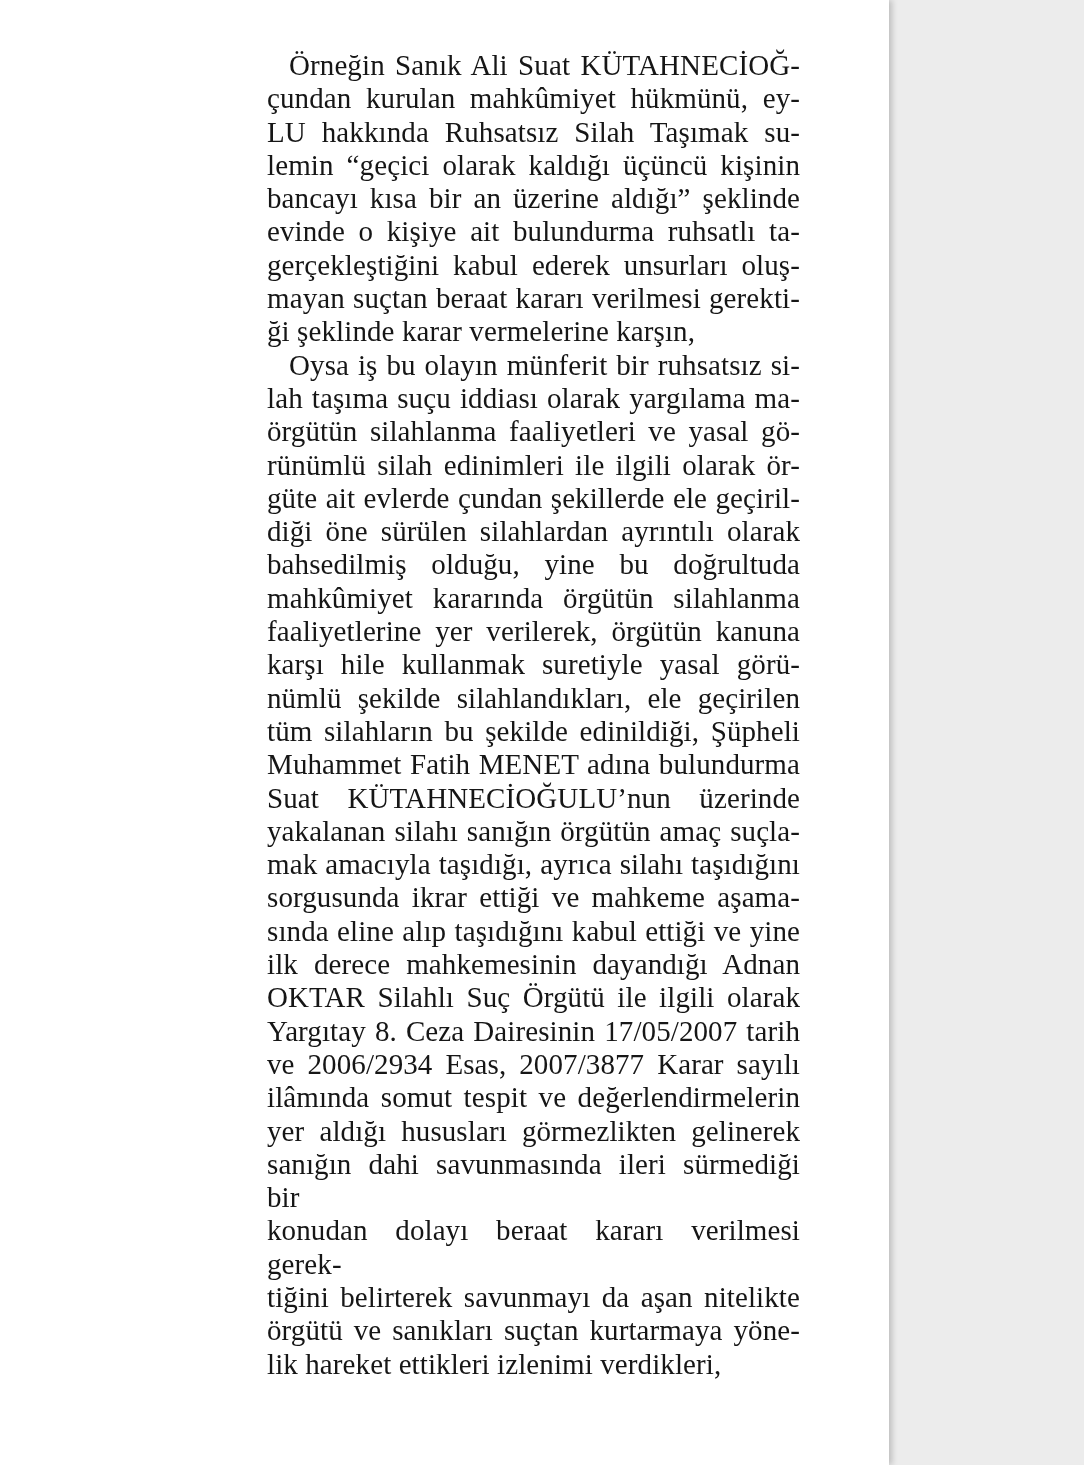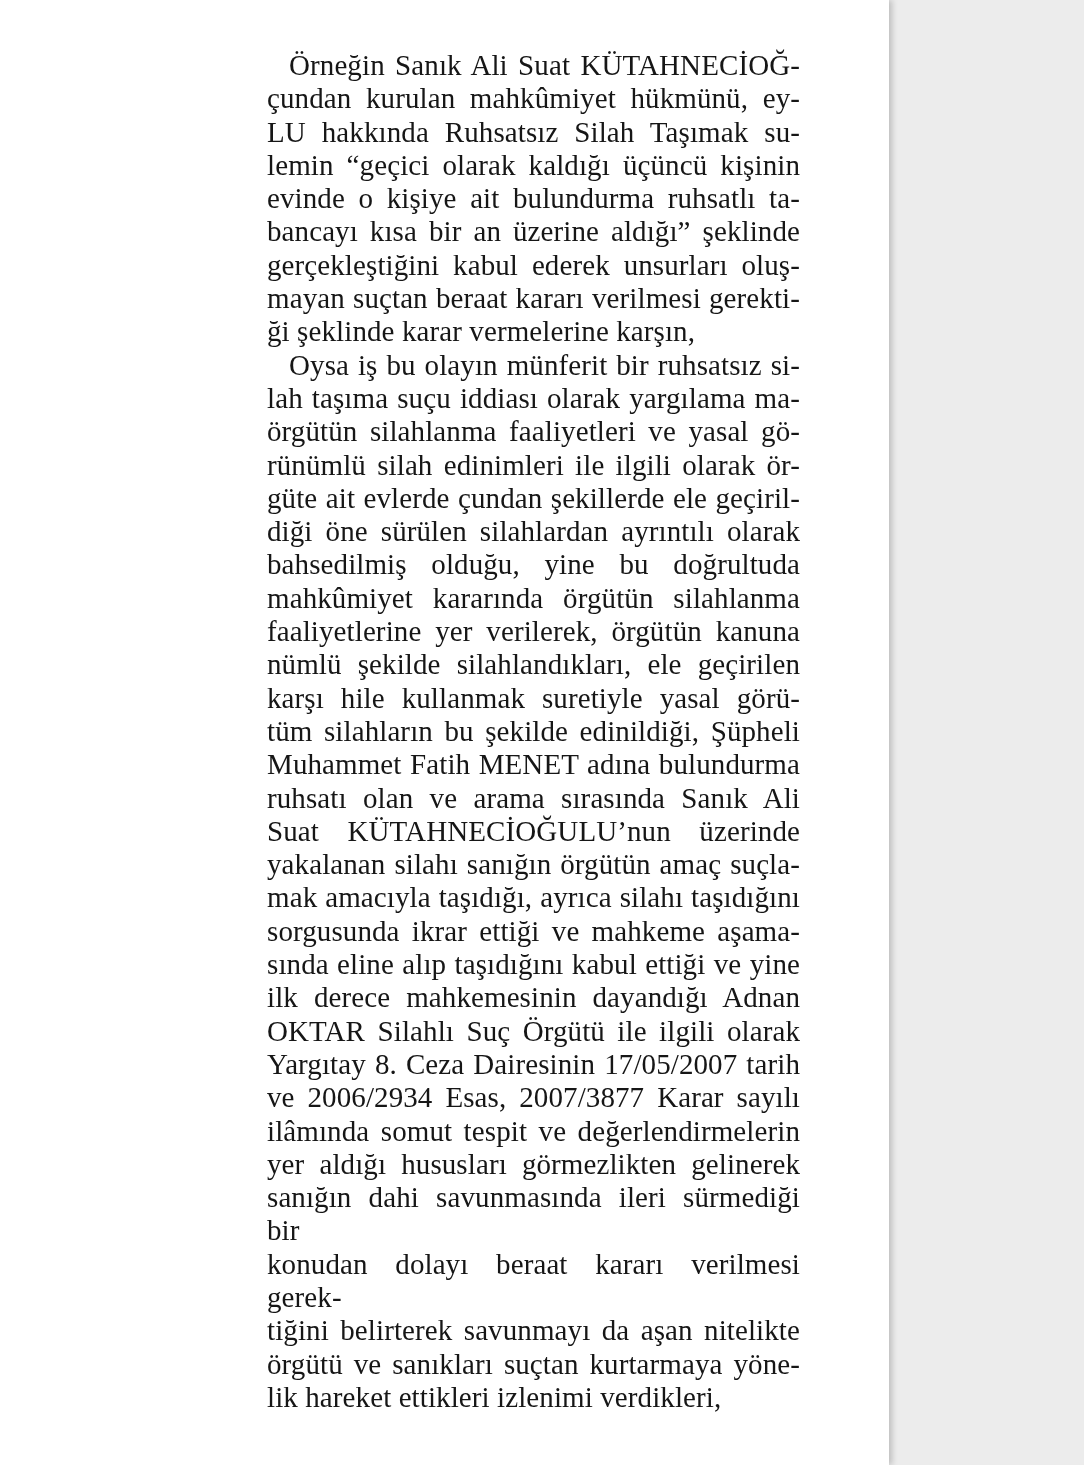--- a/index.html
+++ b/index.html
@@ -59,41 +59,40 @@
 <body>
 
 <div class="canvas" style="background: rgb(236, 236, 236);">
   <div class="page" style="background: rgb(255, 255, 255);">
     <div class="text-column" style="color: rgb(22, 22, 22);">
         <div class="paragraph">
           <div class="line first">Örneğin Sanık Ali Suat KÜTAHNECİOĞ-</div>
           <div class="line">çundan kurulan mahkûmiyet hükmünü, ey-</div>
           <div class="line">LU hakkında Ruhsatsız Silah Taşımak su-</div>
           <div class="line">lemin “geçici olarak kaldığı üçüncü kişinin</div>
+          <div class="line">bancayı kısa bir an üzerine aldığı” şeklinde</div>
           <div class="line">evinde o kişiye ait bulundurma ruhsatlı ta-</div>
-          <div class="line">bancayı kısa bir an üzerine aldığı” şeklinde</div>
           <div class="line">gerçekleştiğini kabul ederek unsurları oluş-</div>
           <div class="line">mayan suçtan beraat kararı verilmesi gerekti-</div>
           <div class="line last">ği şeklinde karar vermelerine karşın,</div>
         </div>
         <div class="paragraph">
           <div class="line first">Oysa iş bu olayın münferit bir ruhsatsız si-</div>
           <div class="line">lah taşıma suçu iddiası olarak yargılama ma-</div>
           <div class="line">örgütün silahlanma faaliyetleri ve yasal gö-</div>
           <div class="line">rünümlü silah edinimleri ile ilgili olarak ör-</div>
           <div class="line">güte ait evlerde çundan şekillerde ele geçiril-</div>
           <div class="line">diği öne sürülen silahlardan ayrıntılı olarak</div>
           <div class="line">bahsedilmiş olduğu, yine bu doğrultuda</div>
           <div class="line">mahkûmiyet kararında örgütün silahlanma</div>
           <div class="line">faaliyetlerine yer verilerek, örgütün kanuna</div>
+          <div class="line">karşı hile kullanmak suretiyle yasal görü-</div>
           <div class="line">nümlü şekilde silahlandıkları, ele geçirilen</div>
-          <div class="line">karşı hile kullanmak suretiyle yasal görü-</div>
           <div class="line">tüm silahların bu şekilde edinildiği, Şüpheli</div>
           <div class="line">Muhammet Fatih MENET adına bulundurma</div>
-          <div class="line">ruhsatı olan ve arama sırasında Sanık Ali</div>
           <div class="line">Suat KÜTAHNECİOĞULU’nun üzerinde</div>
           <div class="line">yakalanan silahı sanığın örgütün amaç suçla-</div>
           <div class="line">mak amacıyla taşıdığı, ayrıca silahı taşıdığını</div>
           <div class="line">sorgusunda ikrar ettiği ve mahkeme aşama-</div>
           <div class="line">sında eline alıp taşıdığını kabul ettiği ve yine</div>
           <div class="line">ilk derece mahkemesinin dayandığı Adnan</div>
           <div class="line">OKTAR Silahlı Suç Örgütü ile ilgili olarak</div>
           <div class="line">Yargıtay 8. Ceza Dairesinin 17/05/2007 tarih</div>
           <div class="line">ve 2006/2934 Esas, 2007/3877 Karar sayılı</div>
           <div class="line">ilâmında somut tespit ve değerlendirmelerin</div>

